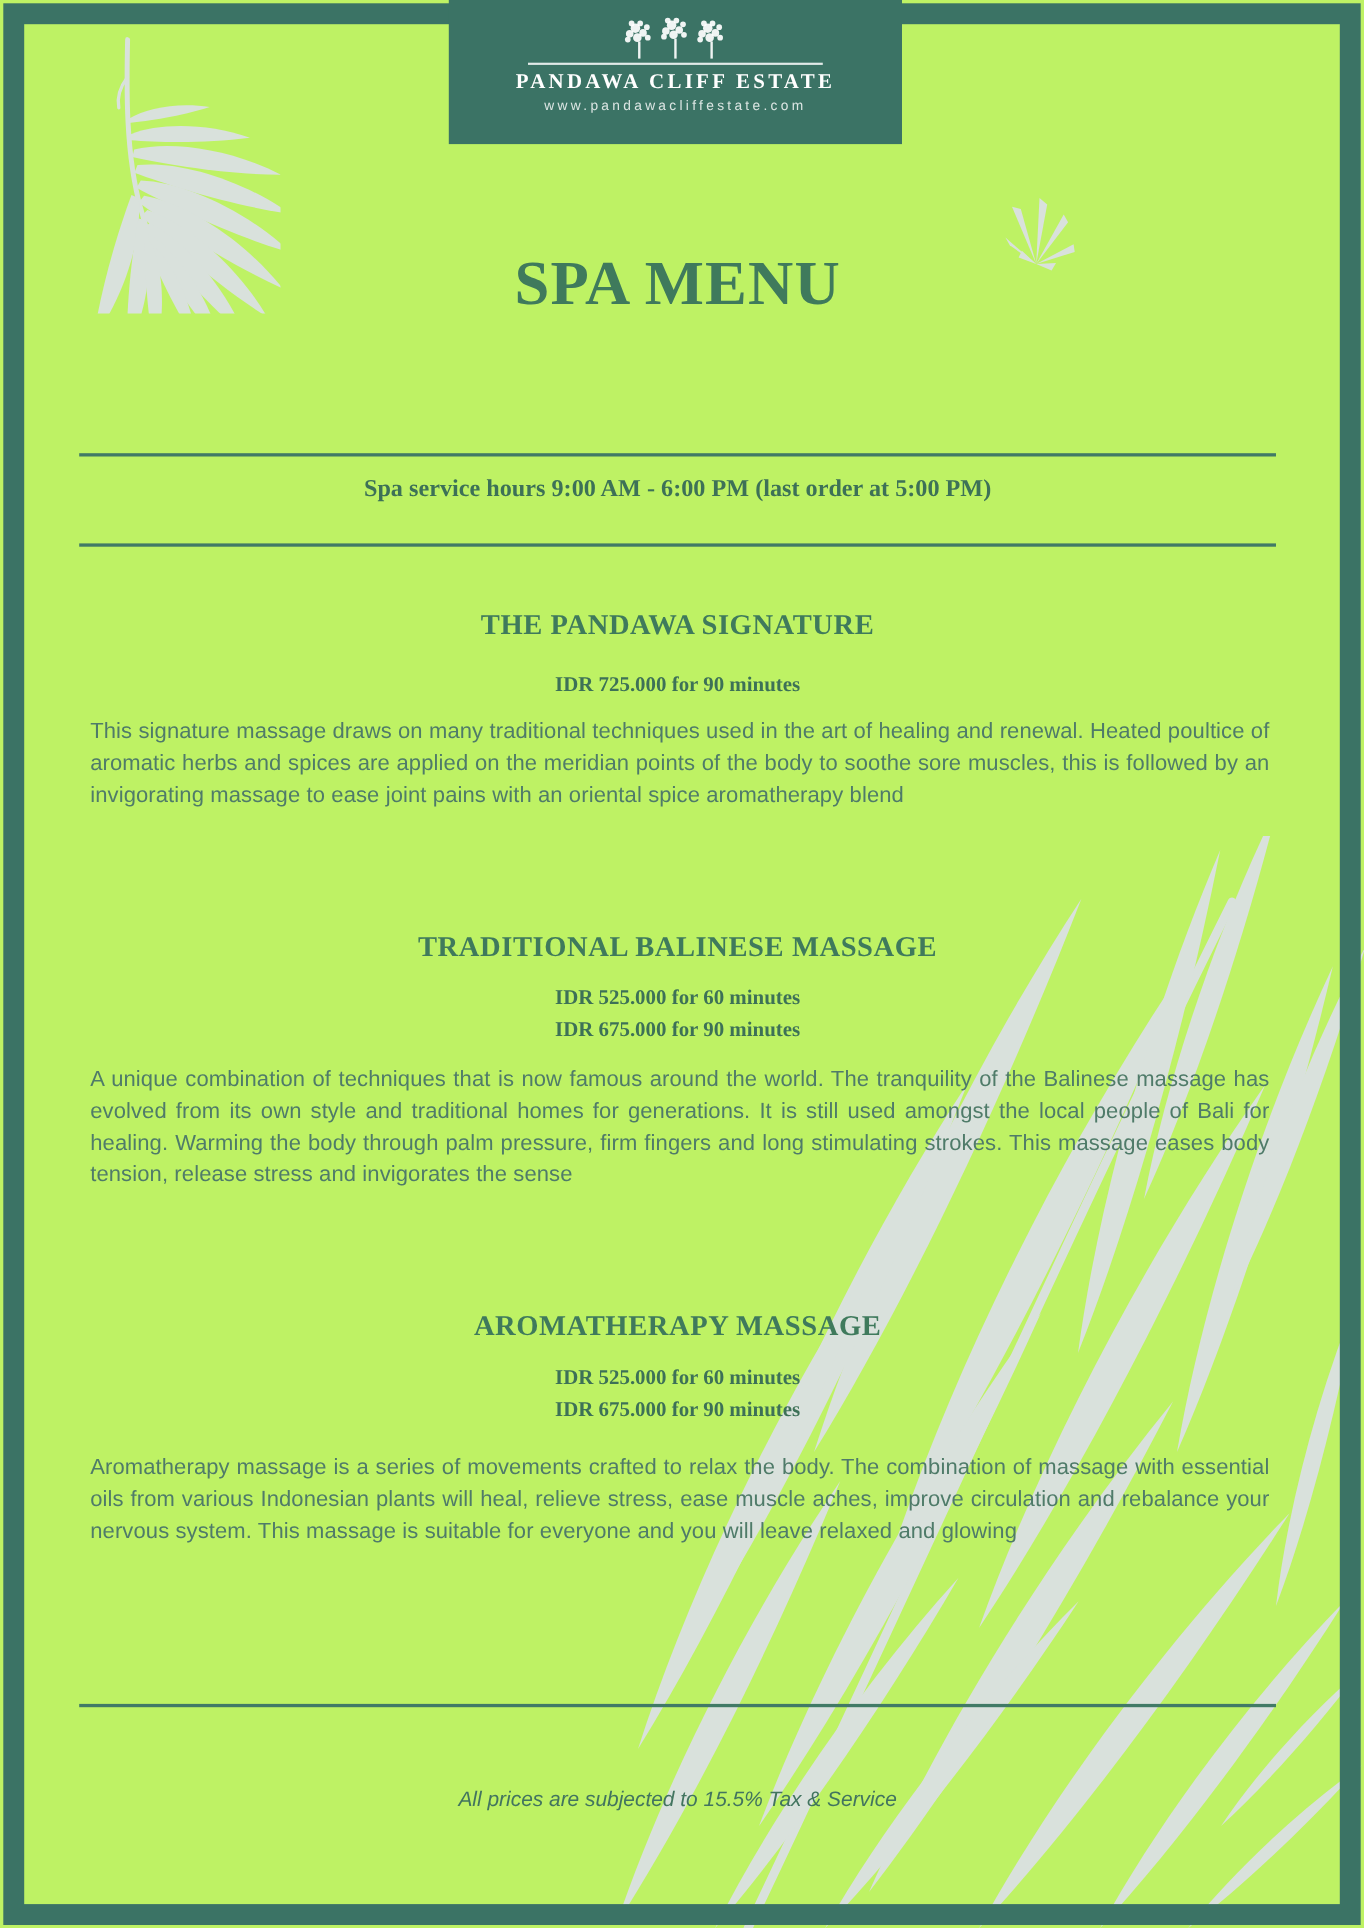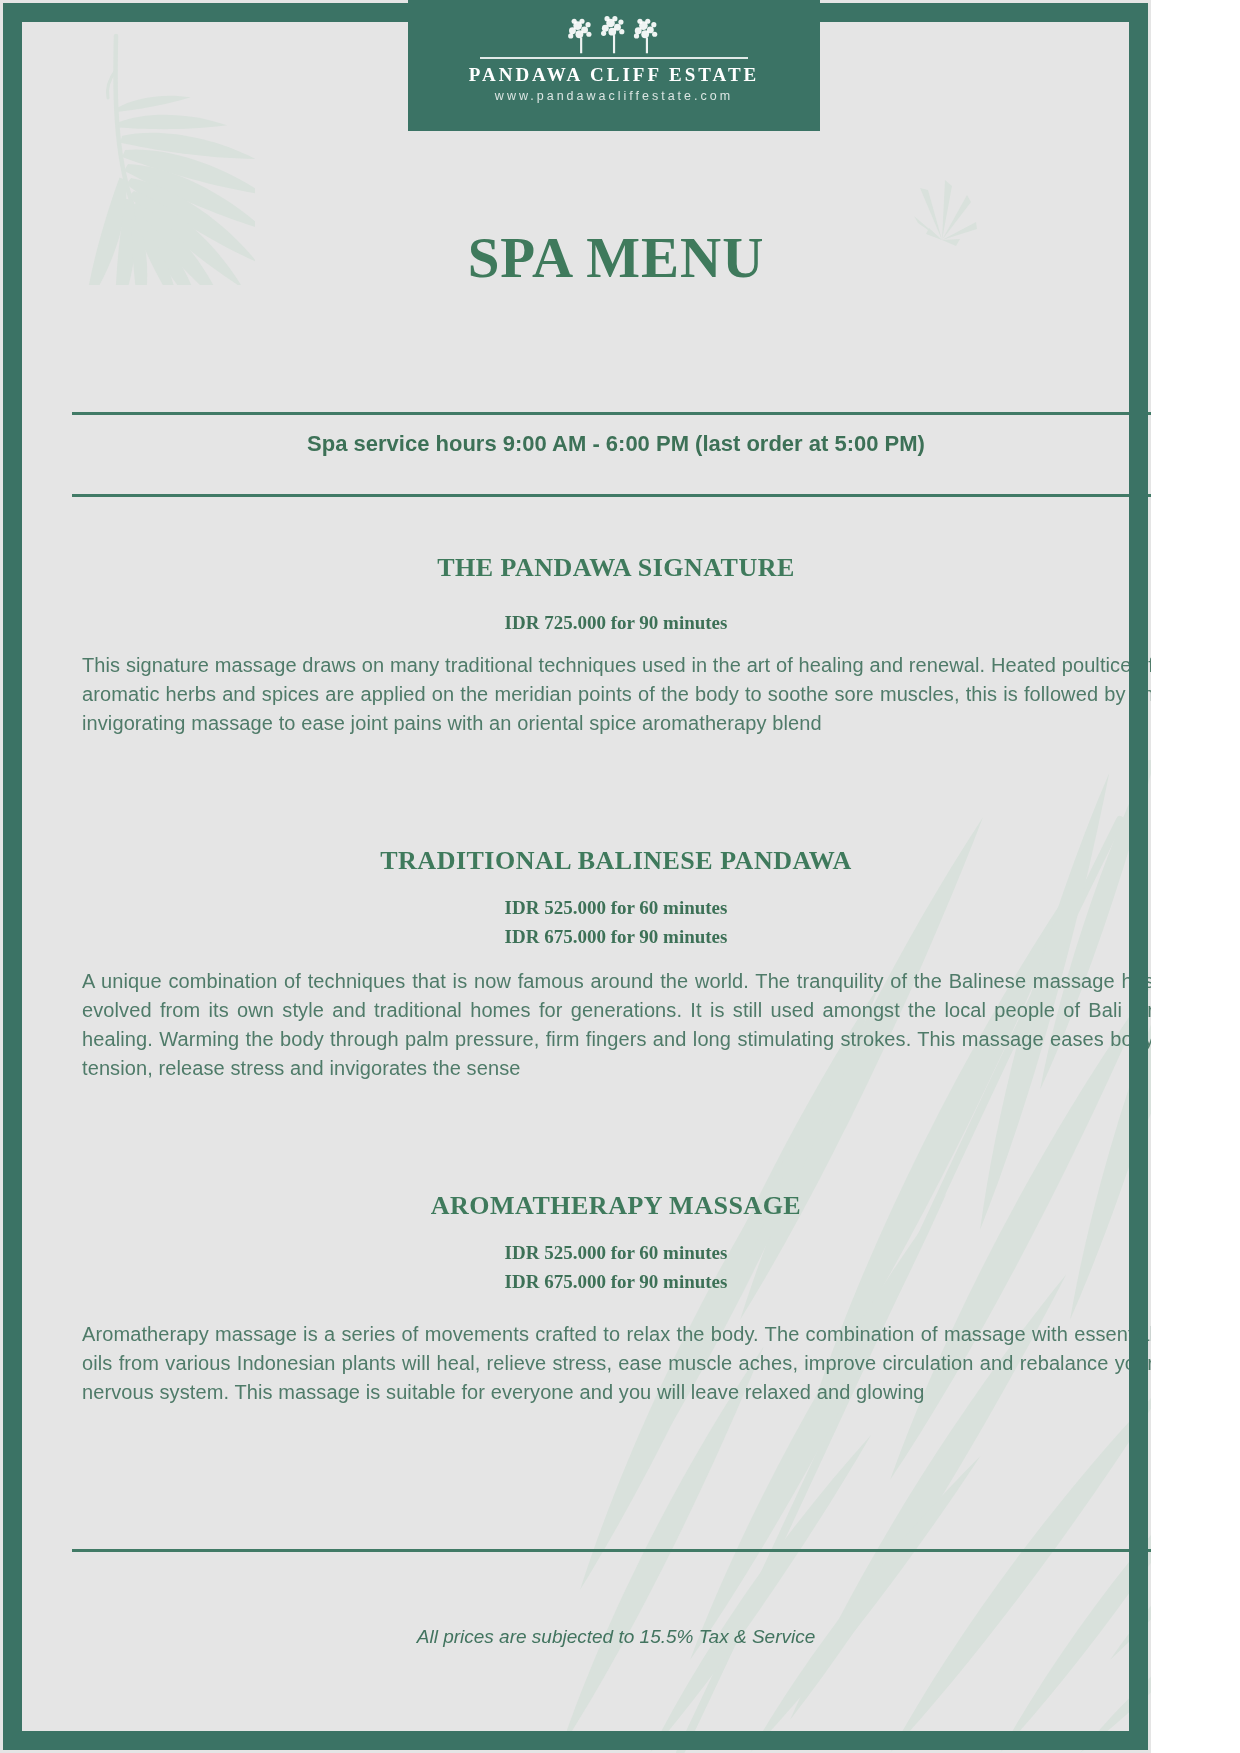--- a/index.html
+++ b/index.html
@@ -7,21 +7,21 @@
     --heading-green:#3f7a5c;
     --price-green:#3d7157;
     --body-green:#4f7b69;
     --notice-green:#42745f;
     --rule-green:#417a66;
     --watermark:#d9e1dc;
   }
   *{margin:0;padding:0;box-sizing:border-box;}
   html,body{background:#ffffff;}
   .page{
-    position:relative;width:1151px;height:1753px;background:#e5e5e5;overflow:hidden;
+    position:relative;width:1240px;height:1753px;background:#bef264;overflow:hidden;
     font-family:"Liberation Sans","DejaVu Sans",sans-serif;
   }
   
   .palm{position:absolute;z-index:1;}
   .palm-topleft{left:20px;top:30px;}
   .palm-sparkle{left:912px;top:178px;}
   .palm-big{left:560px;top:760px;}
   .wm-fill{fill:var(--watermark);}
   .wm-stroke{stroke:var(--watermark);}
   
@@ -45,21 +45,21 @@
   .block{position:absolute;left:72px;width:1088px;text-align:center;}
   .title{
     top:228px;font-family:"Liberation Serif","DejaVu Serif",serif;font-weight:700;
     font-size:57px;line-height:60px;letter-spacing:1px;color:var(--heading-green);
   }
   .rule{position:absolute;left:72px;width:1088px;height:3px;background:var(--rule-green);}
   .rule-1{top:412px;}
   .rule-2{top:494px;}
   .rule-3{top:1549px;}
   .hours{
-    top:431px;font-family:Liberation Sans, sans-serif;font-weight:700;
+    top:431px;font-family:Liberation Serif, serif;font-weight:700;
     font-size:22px;line-height:26px;color:var(--price-green);text-align:center;
   }
   .italic-note{font-style:italic;font-size:20px;line-height:24px;color:var(--notice-green);}
   .butler{top:461px;}
   .sec-h{
     font-family:Liberation Serif, serif;font-weight:700;
     font-size:26px;line-height:32px;letter-spacing:.5px;color:var(--heading-green);
   }
   .s1-h{top:552px;} .s2-h{top:845px;} .s3-h{top:1190px;}
   .prices div{
@@ -195,21 +195,21 @@
 
     <section>
       <h2 class="block sec-h s1-h">THE PANDAWA SIGNATURE</h2>
       <div class="block prices s1-p">
         <div>IDR 725.000 for 90 minutes</div>
       </div>
       <p class="block desc s1-d">This signature massage draws on many traditional techniques used in the art of healing and renewal. Heated poultice of aromatic herbs and spices are applied on the meridian points of the body to soothe sore muscles, this is followed by an invigorating massage to ease joint pains with an oriental spice aromatherapy blend</p>
     </section>
 
     <section>
-      <h2 class="block sec-h s2-h">TRADITIONAL BALINESE PANDAWA</h2>
+      <h2 class="block sec-h s2-h">TRADITIONAL BALINESE MASSAGE</h2>
       <div class="block prices s2-p">
         <div>IDR 525.000 for 60 minutes</div>
         <div>IDR 675.000 for 90 minutes</div>
       </div>
       <p class="block desc s2-d">A unique combination of techniques that is now famous around the world. The tranquility of the Balinese massage has evolved from its own style and traditional homes for generations. It is still used amongst the local people of Bali for healing. Warming the body through palm pressure, firm fingers and long stimulating strokes. This massage eases body tension, release stress and invigorates the sense</p>
     </section>
 
     <section>
       <h2 class="block sec-h s3-h">AROMATHERAPY MASSAGE</h2>
       <div class="block prices s3-p">

